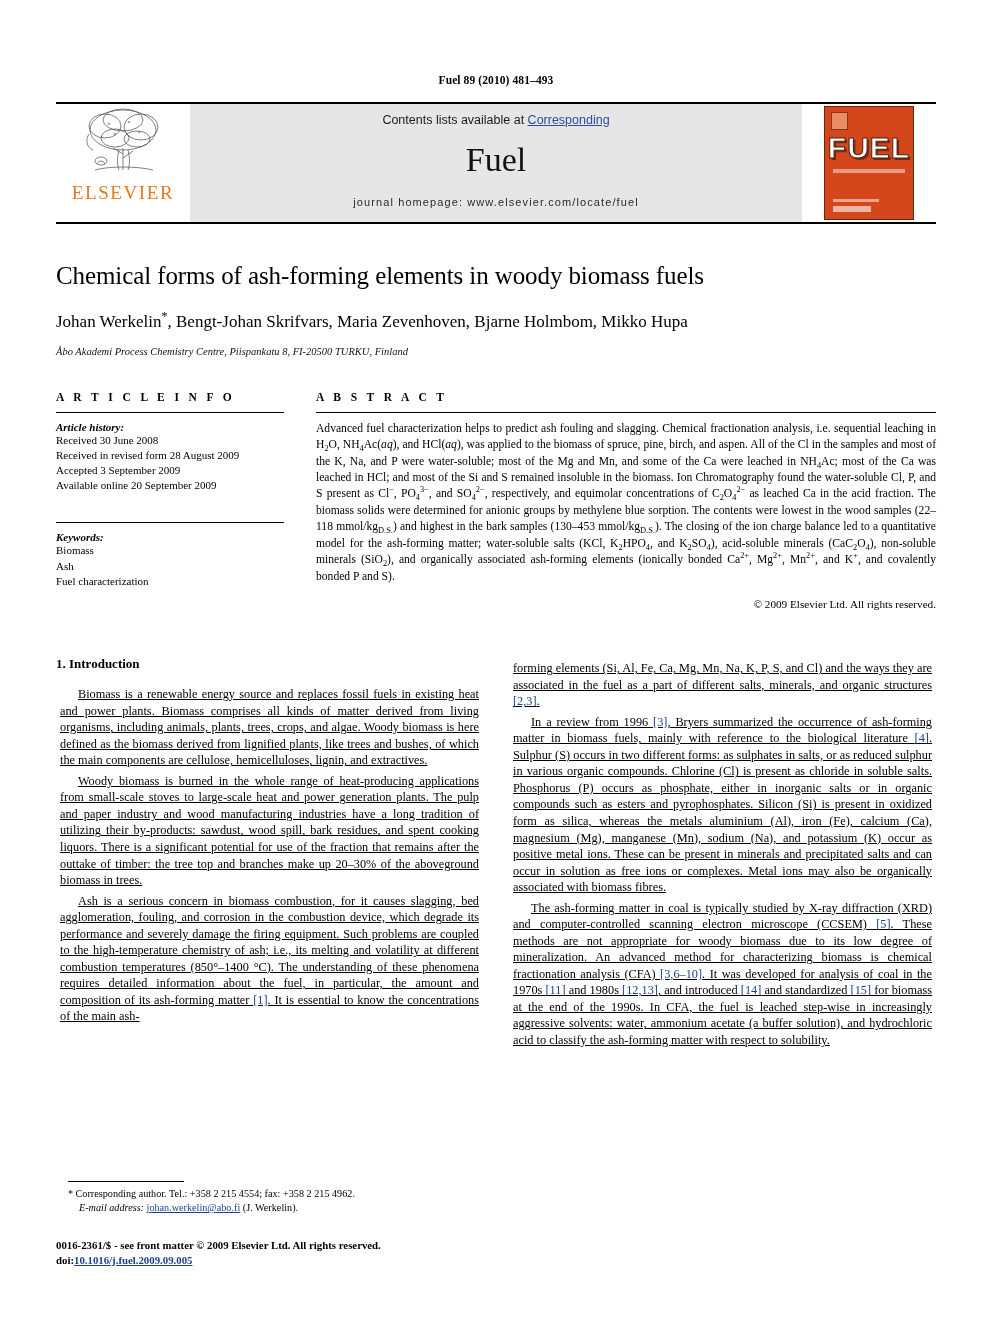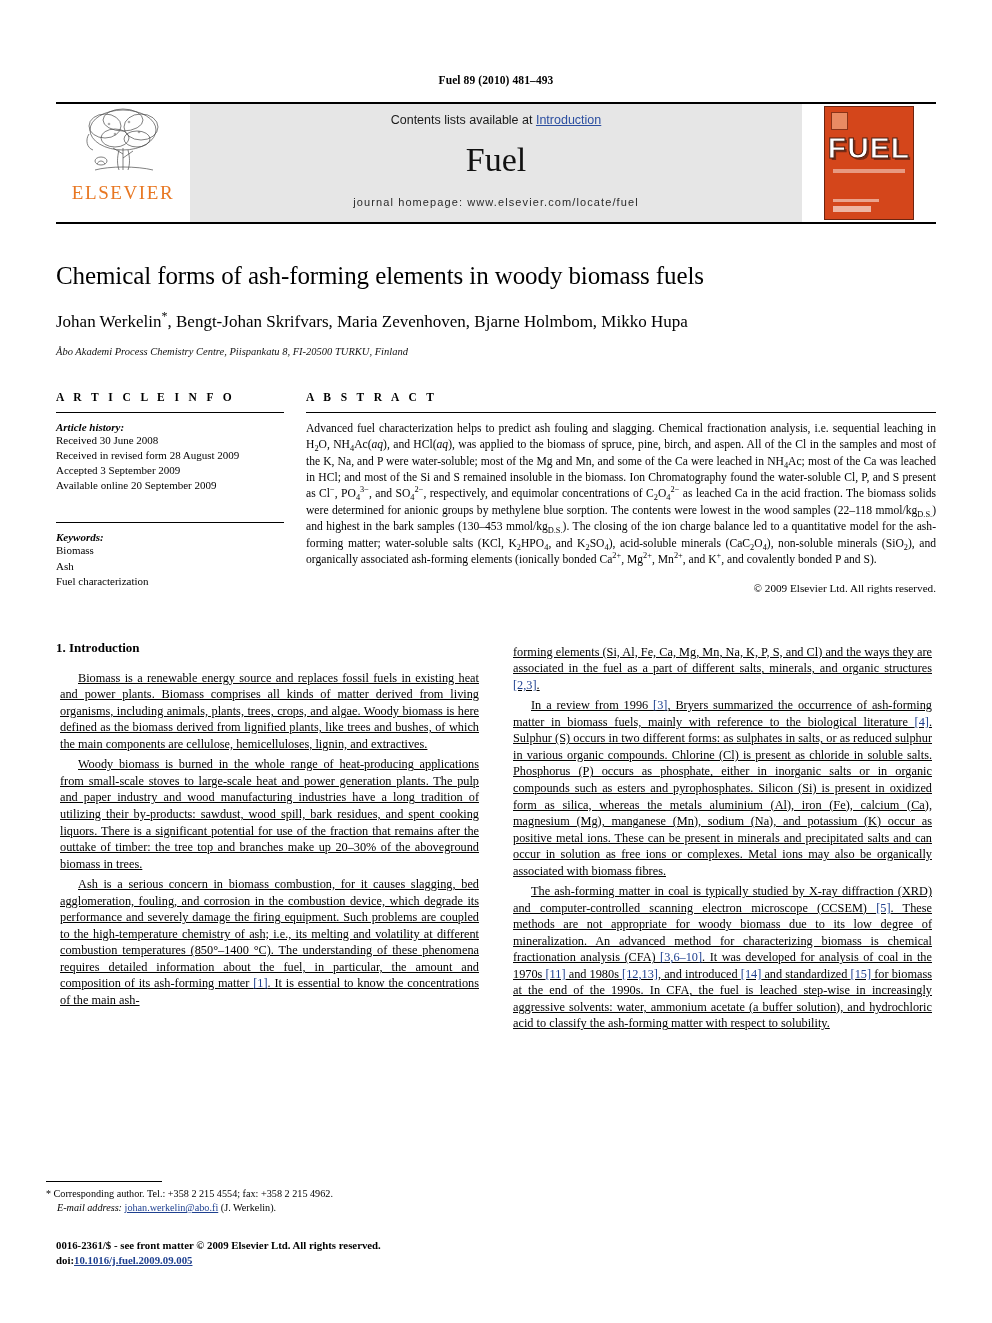--- a/index.html
+++ b/index.html
@@ -193,21 +193,21 @@
     font-size: 10.5px;
     font-style: italic;
     margin-top: 14px;
     color: #111;
   }
 
   
   .info-abstract {
     margin-top: 34px;
     display: flex;
-    gap: 0;
+    gap: 10px;
   }
   .col-info {
     width: 250px;
     flex: 0 0 250px;
     padding-right: 22px;
     box-sizing: border-box;
   }
   .col-abstract {
     flex: 1 1 auto;
   }
@@ -273,21 +273,21 @@
     margin: 4px;
     text-decoration: underline;
   }
   .ref {
     color: #1d3f8f;
   }
 
   
   .footnote {
     position: absolute;
-    left: 46px;
+    left: 68px;
     top: 1181px;
     width: 427px;
   }
   .fn-rule {
     width: 116px;
     border-top: 1px solid #000;
     margin-bottom: 5px;
   }
   .fn-line {
     font-size: 10.2px;
@@ -346,21 +346,21 @@
             <circle cx="60" cy="28" r="1.3"></circle>
             <circle cx="36" cy="30" r="1.3"></circle>
           </g>
         </svg>
       </div>
       <div class="elsevier-word">ELSEVIER</div>
     </div>
 
     <div class="journal-band">
       <div class="contents-line">
-        <span>Contents lists available at </span><a class="sd-link" href="#">Introduction</a>
+        <span>Contents lists available at </span><a class="sd-link" href="#">Corresponding</a>
       </div>
       <div class="journal-title">Fuel</div>
       <div class="homepage-line">journal homepage: www.elsevier.com/locate/fuel</div>
     </div>
 
     <div class="cover-block">
       <div class="cover">
         <div class="cover-logo-box"></div>
         <div class="cover-fuel">FUEL</div>
         <div class="cover-sub"></div>

